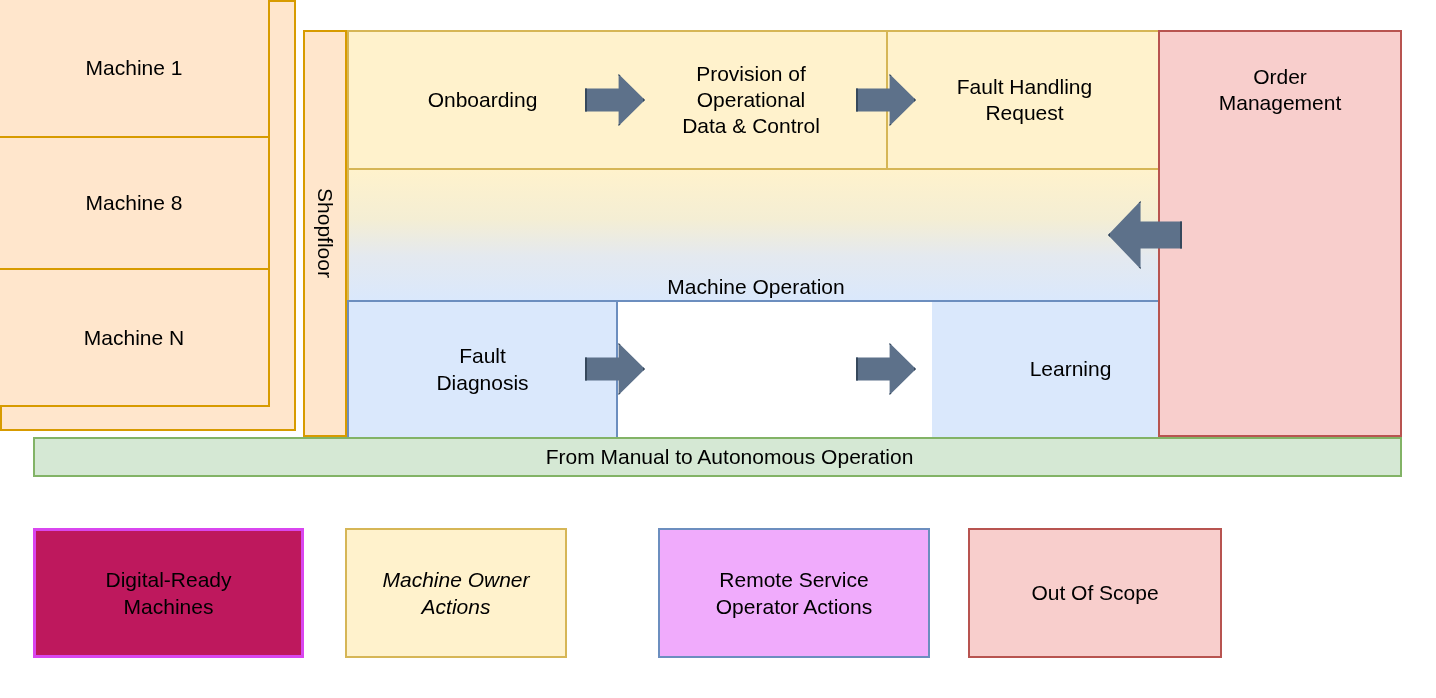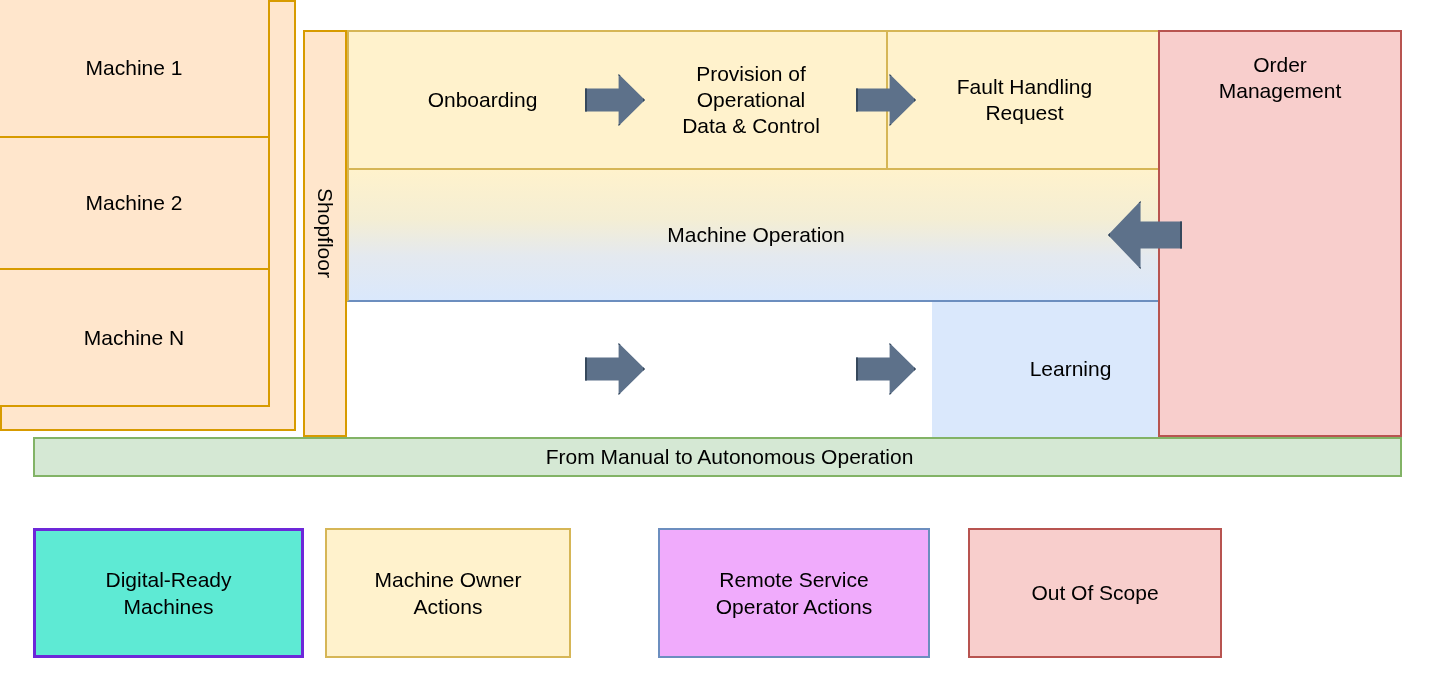--- a/index.html
+++ b/index.html
@@ -46,20 +46,21 @@
     background: #d5e8d4;
     border: 2px solid #82b366;
     padding-left: 24px;
   }
   .theme-gradient {
     background: linear-gradient(to bottom, #fff2cc 0%, #f4eed4 38%, #e4e9ef 66%, #dae8fc 100%);
     border-top: 2px solid #d6b656;
     border-left: 2px solid #d6b656;
     border-right: 2px solid #d6b656;
     border-bottom: 2px solid #6c8ebf;
+    align-items: flex-end;
   }
 
   
   #machines-column {
     left: 33px;
     top: 30px;
     width: 272px;
     height: 407px;
     padding: 10px;
     display: block;
@@ -131,21 +132,21 @@
     width: 818px;
     height: 134px;
   }
 
   #order-management {
     left: 1158px;
     top: 30px;
     width: 244px;
     height: 407px;
     align-items: flex-start;
-    padding-top: 20px;
+    padding-top: 32px;
   }
 
   #green-band {
     left: 33px;
     top: 437px;
     width: 1369px;
     height: 40px;
     font-size: 21px;
   }
 
@@ -178,36 +179,36 @@
     display: flex;
     align-items: center;
     justify-content: center;
     text-align: center;
     font-size: 21px;
     line-height: 1.3;
     white-space: pre-line;
     top: 528px;
     height: 130px;
   }
-  #legend-0 { left: 33px;  width: 271px; background:#5eead4; border:3px solid #6d28d9; }
-  #legend-1 { left: 325px; width: 246px; background:#fff2cc; border:2px solid #d6b656; }
+  #legend-0 { left: 33px;  width: 271px; background:#be185d; border:3px solid #d946ef; }
+  #legend-1 { left: 345px; width: 222px; background:#fff2cc; border:2px solid #d6b656;font-style:italic; }
   #legend-2 { left: 658px; width: 272px; background:#f0abfc; border:2px solid #6c8ebf; }
   #legend-3 { left: 968px; width: 254px; background:#f8cecc; border:2px solid #b85450; }
 </style>
 </head>
 <body>
 
 <div class="canvas">
 
   <div id="machines-column">
     <div class="machine-cell" style="top:-2px; height:140px;">
       <span>Machine 1</span>
     </div>
     <div class="machine-cell" style="top:136px; height:134px;">
-      <span>Machine 2</span>
+      <span>Machine 8</span>
     </div>
     <div class="machine-cell" style="top:268px; height:139px;">
       <span>Machine N</span>
     </div>
   </div>
 
   <div id="shopfloor-column" class="box theme-machines-inner">
     <span id="shopfloor-label">Shopfloor</span>
   </div>
 
@@ -224,20 +225,24 @@
 Data &amp; Control</span>
   </div>
 
   <div class="arrow-right" style="left:585px; top:74px;"></div>
   <div class="arrow-right" style="left:856px; top:74px;"></div>
 
   <div id="machine-operation-row" class="box theme-gradient">
     <span>Machine Operation</span>
   </div>
 
+  <div class="proc-cell row-bottom first" style="left:347px; width:271px;">
+    <span>Fault
+Diagnosis</span>
+  </div>
   <div class="proc-cell row-bottom" style="left:932px; width:279px;justify-content:center;">
     <span>Learning</span>
   </div>
 
   <div class="arrow-right" style="left:585px; top:343px;"></div>
   <div class="arrow-right" style="left:856px; top:343px;"></div>
 
   <div id="order-management" class="box theme-scope">
     <span>Order
 Management</span>

